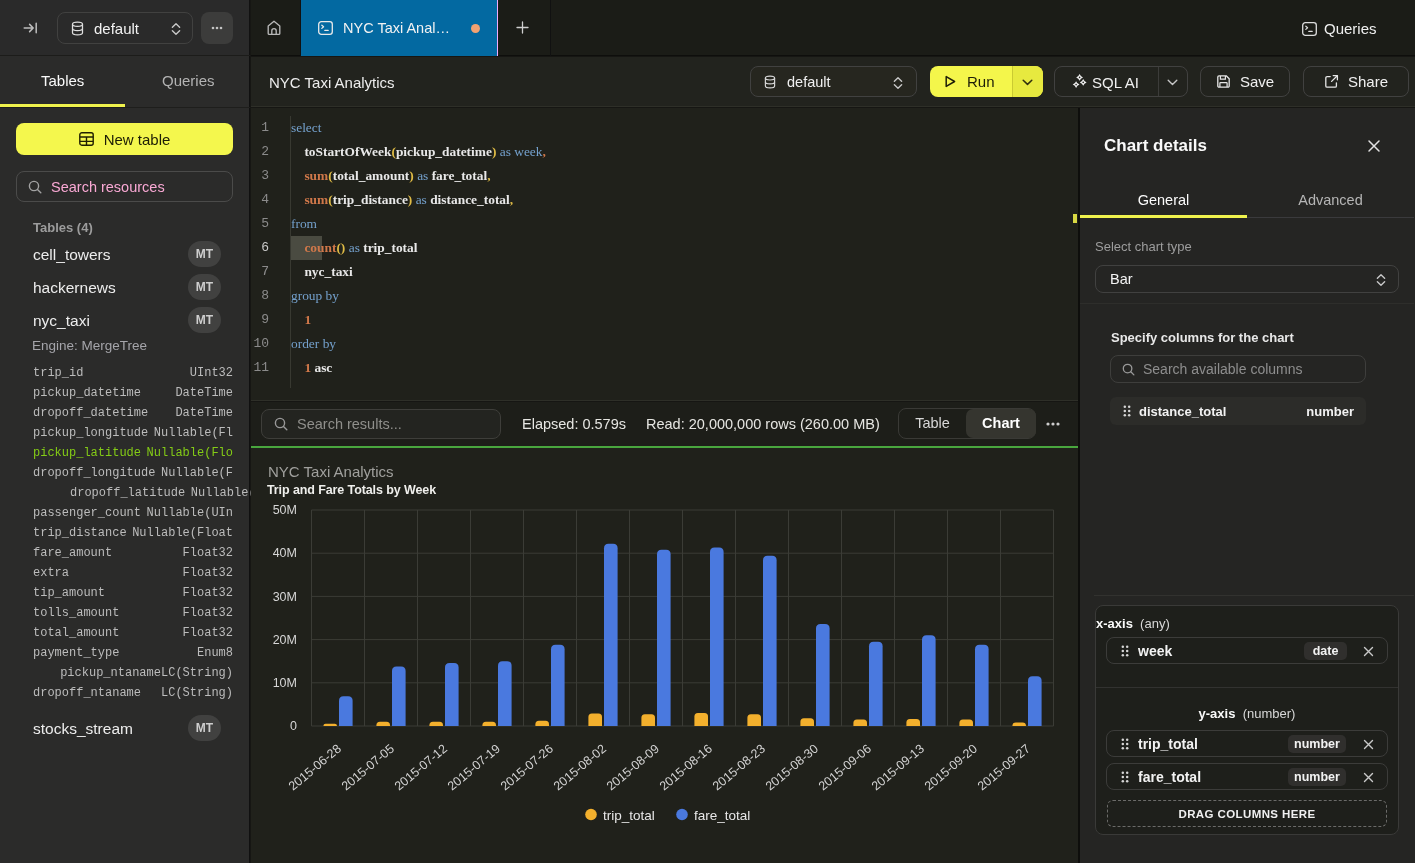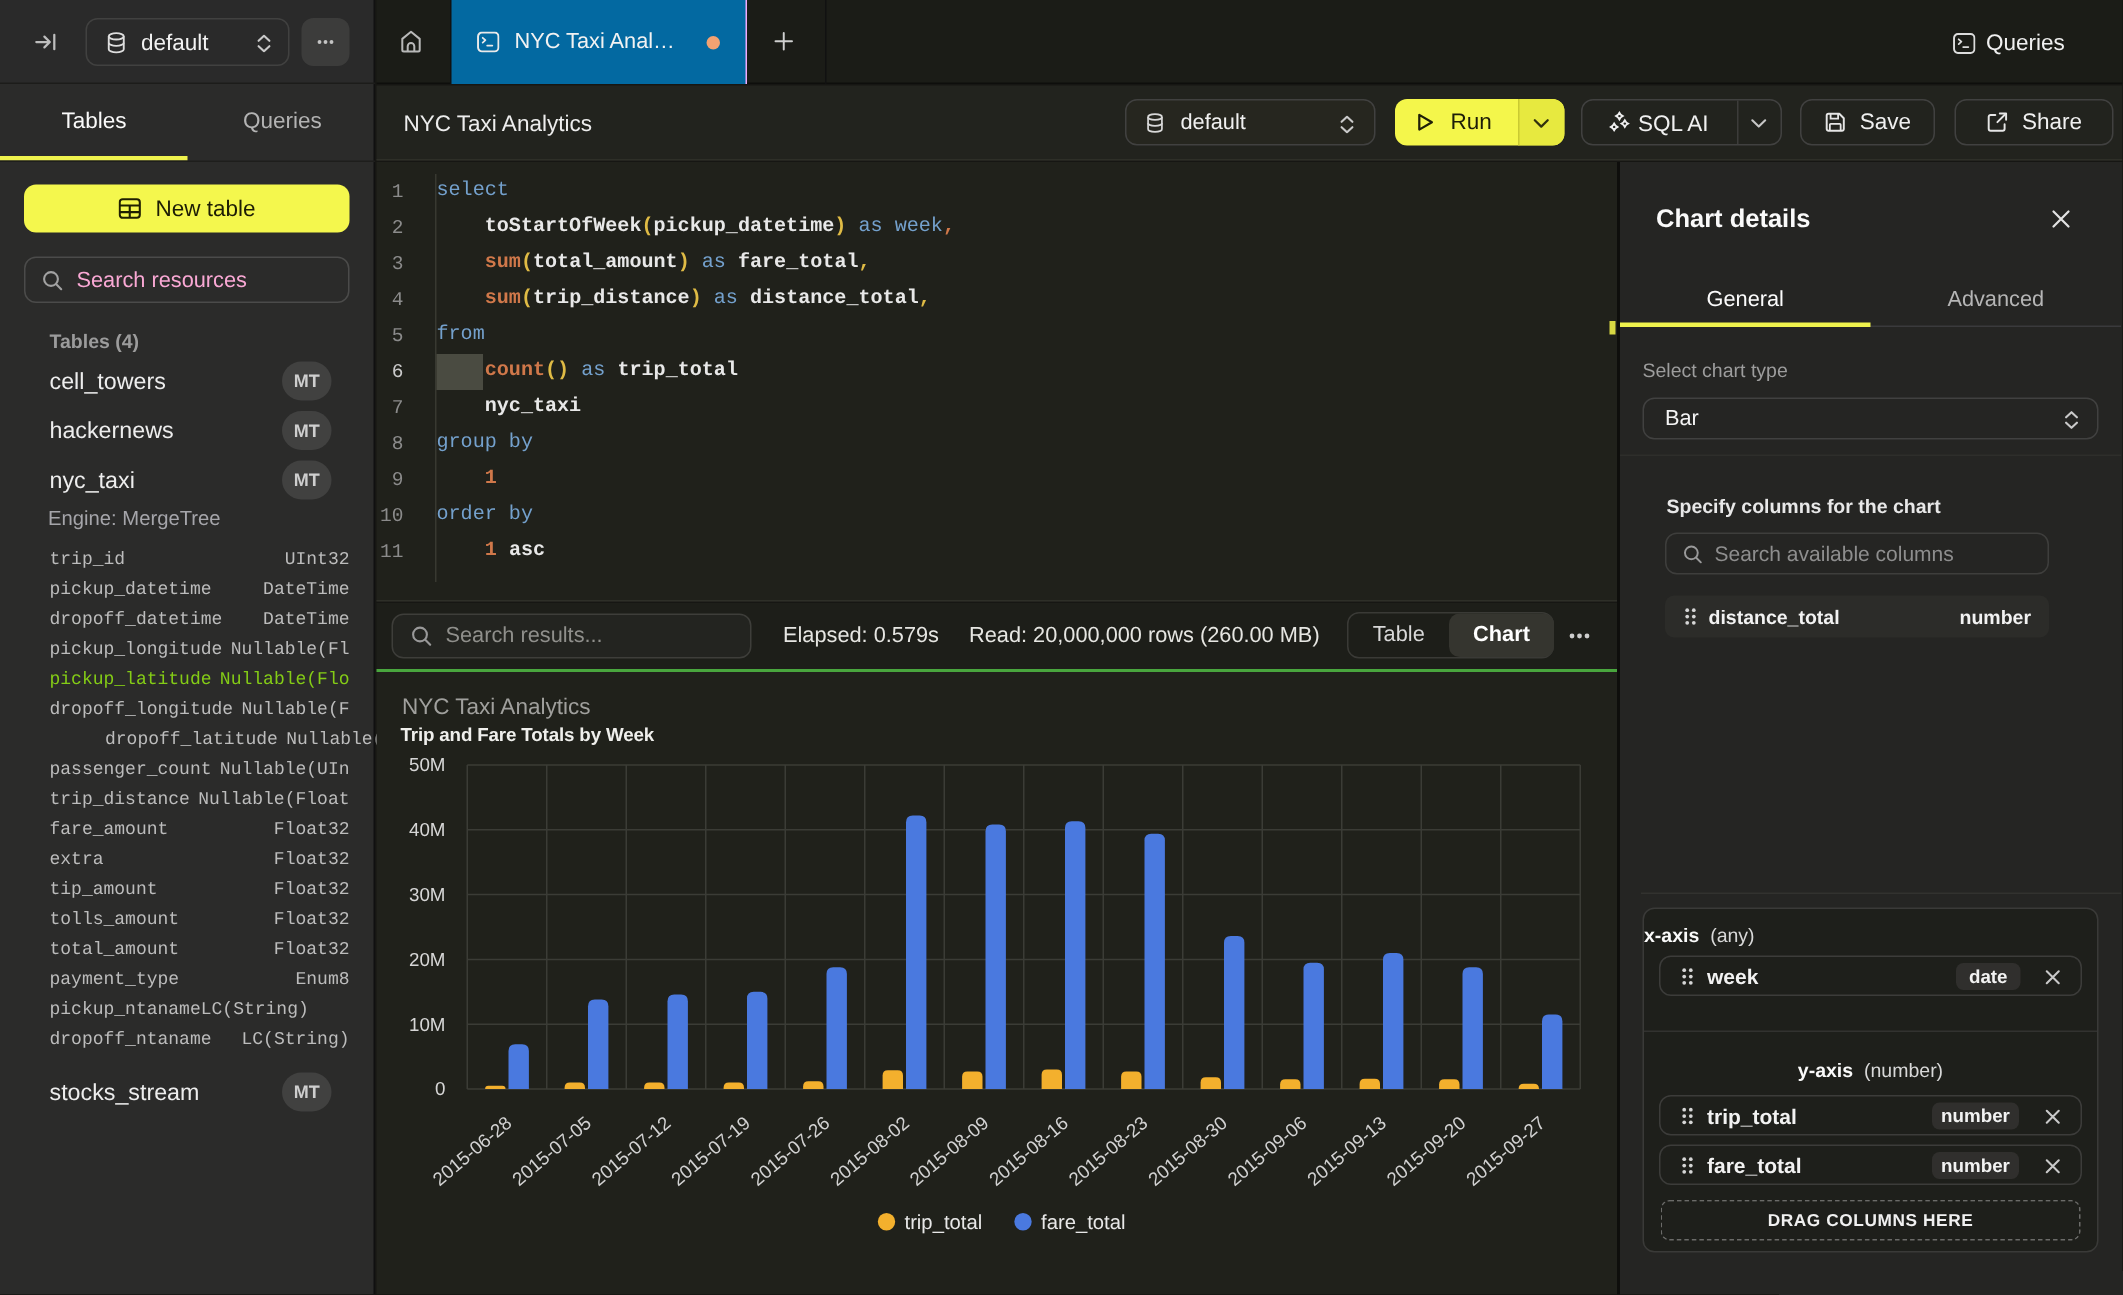--- a/index.html
+++ b/index.html
@@ -118,21 +118,21 @@
       <span>Float32</span>
     </div>
 <div class="a mono" style="left:33px;top:626px;width:200px;font-size:12px;color:#bcbcbc;display:flex;justify-content:space-between;">
       <span>total_amount</span>
       <span>Float32</span>
     </div>
 <div class="a mono" style="left:33px;top:646px;width:200px;font-size:12px;color:#bcbcbc;display:flex;justify-content:space-between;">
       <span>payment_type</span>
       <span>Enum8</span>
     </div>
-<div class="a mono" style="left:33px;top:666px;width:200px;font-size:12px;color:#bcbcbc;display:flex;justify-content:flex-start;">
+<div class="a mono" style="left:33px;top:666px;width:200px;font-size:12px;color:#bcbcbc;display:flex;justify-content:flex-end;">
       <span>pickup_ntaname</span>
       <span>LC(String)</span>
     </div>
 <div class="a mono" style="left:33px;top:686px;width:200px;font-size:12px;color:#bcbcbc;display:flex;justify-content:space-between;">
       <span>dropoff_ntaname</span>
       <span>LC(String)</span>
     </div>
 
   <div class="a" style="left:33px;top:720px;font-size:15.5px;color:#ededed;">stocks_stream</div>
     <div class="a" style="left:188px;top:715px;width:33px;height:26px;background:#414140;border-radius:13px;color:#cecece;font-size:12px;font-weight:700;display:flex;align-items:center;justify-content:center;">MT</div>
@@ -230,21 +230,21 @@
 <div class="a mono" style="left:0;top:56px;width:18px;height:24px;line-height:24px;text-align:right;font-size:13px;color:#8b8b8b;">3</div>
 <div class="a mono" style="left:0;top:80px;width:18px;height:24px;line-height:24px;text-align:right;font-size:13px;color:#8b8b8b;">4</div>
 <div class="a mono" style="left:0;top:104px;width:18px;height:24px;line-height:24px;text-align:right;font-size:13px;color:#8b8b8b;">5</div>
 <div class="a mono" style="left:0;top:128px;width:18px;height:24px;line-height:24px;text-align:right;font-size:13px;color:#cacaca;">6</div>
 <div class="a mono" style="left:0;top:152px;width:18px;height:24px;line-height:24px;text-align:right;font-size:13px;color:#8b8b8b;">7</div>
 <div class="a mono" style="left:0;top:176px;width:18px;height:24px;line-height:24px;text-align:right;font-size:13px;color:#8b8b8b;">8</div>
 <div class="a mono" style="left:0;top:200px;width:18px;height:24px;line-height:24px;text-align:right;font-size:13px;color:#8b8b8b;">9</div>
 <div class="a mono" style="left:0;top:224px;width:18px;height:24px;line-height:24px;text-align:right;font-size:13px;color:#8b8b8b;">10</div>
 <div class="a mono" style="left:0;top:248px;width:18px;height:24px;line-height:24px;text-align:right;font-size:13px;color:#8b8b8b;">11</div>
 <div class="a" style="left:40px;top:8px;font-size:13.4px;line-height:24px;">
-<style>.cl{white-space:pre;font-family:Liberation Mono, monospace;height:24px;} .kb{color:#74a1cd;} .ko{color:#d0784a;font-weight:700;} .ky{color:#dfbb45;font-weight:700;} .kw{color:#e8e8e8;font-weight:700;}</style>
+<style>.cl{white-space:pre;font-family:Liberation Serif, serif;height:24px;} .kb{color:#74a1cd;} .ko{color:#d0784a;font-weight:700;} .ky{color:#dfbb45;font-weight:700;} .kw{color:#e8e8e8;font-weight:700;}</style>
 <div class="cl"><span class="kb">select</span></div>
 <div class="cl">    <span class="kw">toStartOfWeek</span><span class="ky">(</span><span class="kw">pickup_datetime</span><span class="ky">)</span> <span class="kb">as</span> <span class="kb">week</span><span class="ko">,</span></div>
 <div class="cl">    <span class="ko">sum</span><span class="ky">(</span><span class="kw">total_amount</span><span class="ky">)</span> <span class="kb">as</span> <span class="kw">fare_total</span><span class="ky">,</span></div>
 <div class="cl">    <span class="ko">sum</span><span class="ky">(</span><span class="kw">trip_distance</span><span class="ky">)</span> <span class="kb">as</span> <span class="kw">distance_total</span><span class="ky">,</span></div>
 <div class="cl"><span class="kb">from</span></div>
 <div class="cl">    <span class="ko">count</span><span class="ky">(</span><span class="ky">)</span> <span class="kb">as</span> <span class="kw">trip_total</span></div>
 <div class="cl">    <span class="kw">nyc_taxi</span></div>
 <div class="cl"><span class="kb">group</span> <span class="kb">by</span></div>
 <div class="cl">    <span class="ko">1</span></div>
 <div class="cl"><span class="kb">order</span> <span class="kb">by</span></div>

